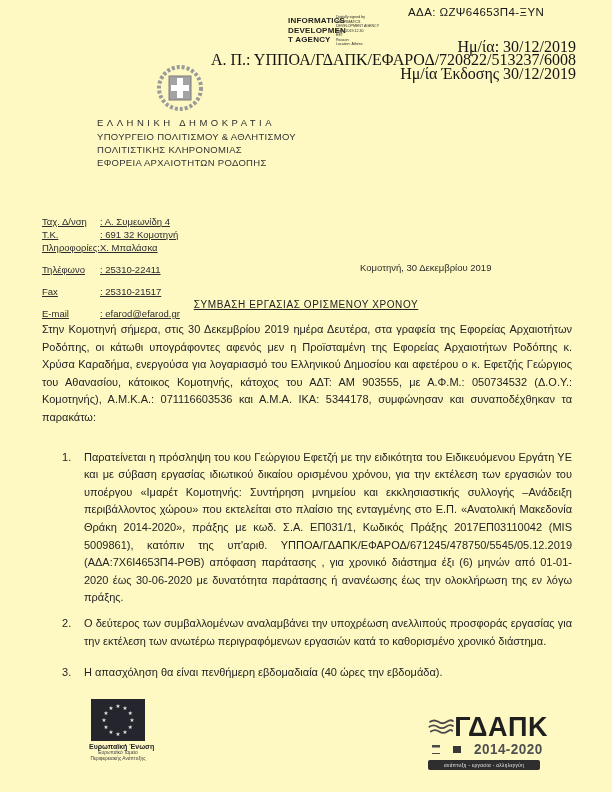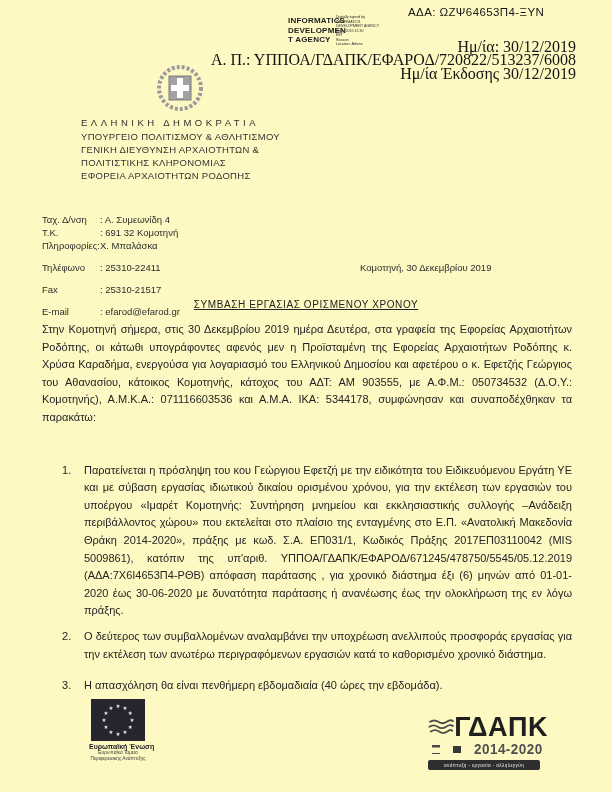--- a/index.html
+++ b/index.html
@@ -14,37 +14,37 @@
   .ada { position:absolute; top:6px; left:408px; font-size:11.5px; letter-spacing:0.4px; color:#151515; }
   .stamp-agency { position:absolute; top:16px; left:288px; width:48px; font-weight:bold; font-size:8px; line-height:9.5px; letter-spacing:0.2px; color:#222; }
   .stamp-sig { position:absolute; top:15px; left:336px; width:66px; font-size:3.6px; line-height:4.5px; white-space:pre-line; color:#2a2a2a; }
   .hdr-serif { position:absolute; right:36px; font-family:"Liberation Serif", serif; font-size:16px; color:#141414; white-space:nowrap; }
   .hdr-date { top:38px; }
   .hdr-protocol { top:51px; }
   .hdr-issue { top:65px; }
 
   
   .emblem { position:absolute; top:62px; left:152px; width:56px; height:53px; }
-  .letterhead { position:absolute; top:117px; left:81px; font-size:9.5px; line-height:12.9px; letter-spacing:0.3px; white-space:nowrap; color:#333; }
+  .letterhead { position:absolute; top:117px; left:97px; font-size:9.5px; line-height:12.9px; letter-spacing:0.3px; white-space:nowrap; color:#333; }
   .letterhead .lh-line:first-child { letter-spacing:3.5px; margin-bottom:1px; color:#2e2e2e; }
 
   
   .contact { position:absolute; top:214px; left:42px; font-size:9.5px; color:#2c2c2c; }
-  .c-row { display:flex; height:13px; align-items:flex-start; white-space:nowrap; }
+  .c-row { display:flex; height:13px; align-items:flex-end; white-space:nowrap;text-decoration:underline; }
   .c-row.gap { margin-top:9px; }
   .c-label { width:58px; flex:none; }
   .place-date { position:absolute; top:262px; left:360px; font-size:9.5px; color:#2c2c2c; white-space:nowrap; }
 
   
   .doc-title { position:absolute; top:299px; left:0; width:100%; text-align:center; font-size:10px; letter-spacing:0.6px; color:#222;text-decoration:underline; }
   .body { position:absolute; top:321px; left:42px; width:530px; font-size:11px; line-height:17.6px; text-align:justify; color:#242424; }
   .intro { margin:0; }
   ol.terms { margin:0; padding:0; list-style:none; counter-reset:term; }
   ol.terms > li { position:relative; padding-left:42px; counter-increment:term; margin-top:8px; }
-  ol.terms > li:first-child { margin-top:35px; }
+  ol.terms > li:first-child { margin-top:22px; }
   ol.terms > li:last-child { margin-top:14px; }
   ol.terms > li::before { content:counter(term) "."; position:absolute; left:20px; top:0; }
 
   
   .eu-block { position:absolute; left:89px; top:699px; width:58px; text-align:center; }
   .eu-flag { display:block; margin:0 auto; }
   .eu-label { font-size:7px; font-weight:bold; margin-top:2px; white-space:nowrap; color:#222; }
   .eu-sub { font-size:4.8px; line-height:5.8px; white-space:nowrap; color:#3a3a3a; }
 
   .espa-block { position:absolute; left:428px; top:713px; width:120px; }
@@ -83,21 +83,20 @@
   <svg class="emblem" viewBox="0 0 56 53" xmlns="http://www.w3.org/2000/svg">
     <circle cx="28" cy="26" r="21" fill="none" stroke="#9a9a9a" stroke-width="4" stroke-dasharray="3 2"></circle>
     <rect x="17" y="14" width="22" height="24" fill="#a3a3a3" stroke="#7d7d7d" stroke-width="1"></rect>
     <rect x="25" y="16" width="6" height="20" fill="#ffffff"></rect>
     <rect x="19" y="23" width="18" height="6" fill="#ffffff"></rect>
   </svg>
 
   <div class="letterhead">
     <div class="lh-line">ΕΛΛΗΝΙΚΗ ΔΗΜΟΚΡΑΤΙΑ</div>
     <div class="lh-line">ΥΠΟΥΡΓΕΙΟ ΠΟΛΙΤΙΣΜΟΥ &amp; ΑΘΛΗΤΙΣΜΟΥ</div>
-    <div class="lh-line">ΓΕΝΙΚΗ ΔΙΕΥΘΥΝΣΗ ΑΡΧΑΙΟΤΗΤΩΝ &amp;</div>
     <div class="lh-line">ΠΟΛΙΤΙΣΤΙΚΗΣ ΚΛΗΡΟΝΟΜΙΑΣ</div>
     <div class="lh-line">ΕΦΟΡΕΙΑ ΑΡΧΑΙΟΤΗΤΩΝ ΡΟΔΟΠΗΣ</div>
   </div>
 
   <div class="contact">
     <div class="c-row">
       <span class="c-label">Ταχ. Δ/νση</span>
       <span class="c-value">: Α. Συμεωνίδη 4</span>
     </div>
     <div class="c-row">

